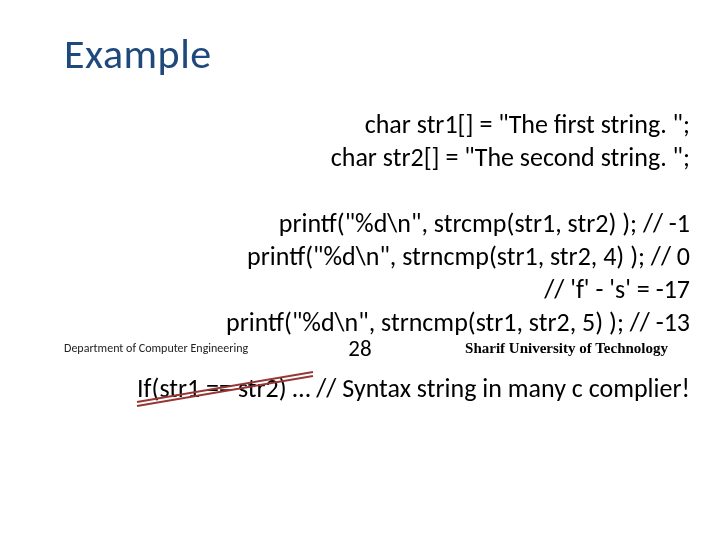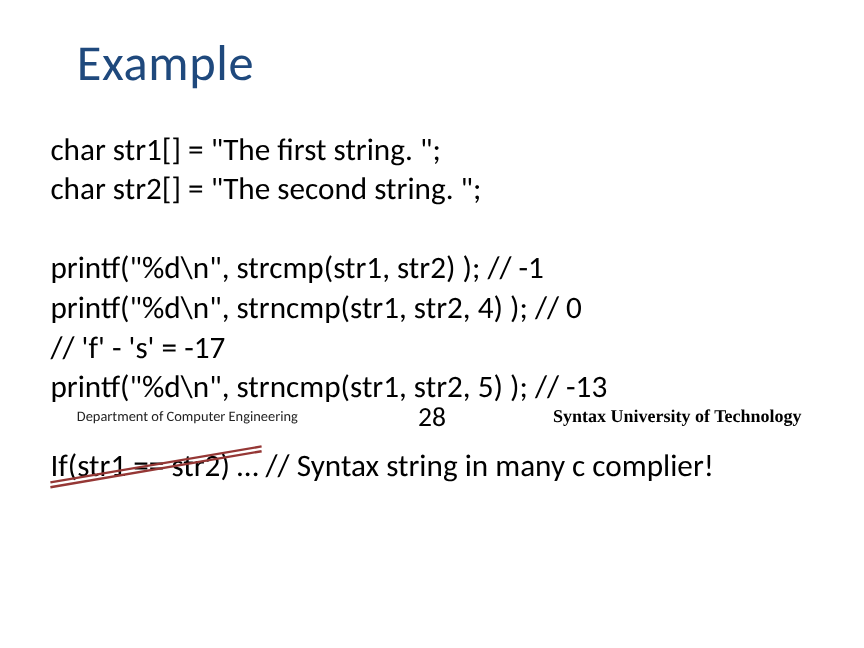--- a/index.html
+++ b/index.html
@@ -9,20 +9,21 @@
     height: 540px;
     background: #ffffff;
     font-family: Calibri, "Segoe UI", Arial, sans-serif;
     overflow: hidden;
   }
   .slide {
     position: relative;
     width: 720px;
     height: 384px;
     box-sizing: border-box;
+    text-align: right;
   }
   .title {
     position: absolute;
     left: 64px;
     top: 28px;
     font-size: 42px;
     color: #1f497d;
     font-weight: 400;
     letter-spacing: 0.5px;
   }
@@ -101,15 +102,15 @@
           <line x1="2" y1="34" x2="178" y2="4" stroke="#953735" stroke-width="2"></line>
           <line x1="2" y1="38" x2="178" y2="8" stroke="#953735" stroke-width="2"></line>
         </svg>
       </span><span> … // Syntax string in many c complier!</span>
     </div>
   </div>
 
   <div class="footer">
     <span class="dept">Department of Computer Engineering</span>
     <span class="page">28</span>
-    <span class="uni">Syntax University of Technology</span>
+    <span class="uni">Sharif University of Technology</span>
   </div>
 </div>
 
 </body></html>

